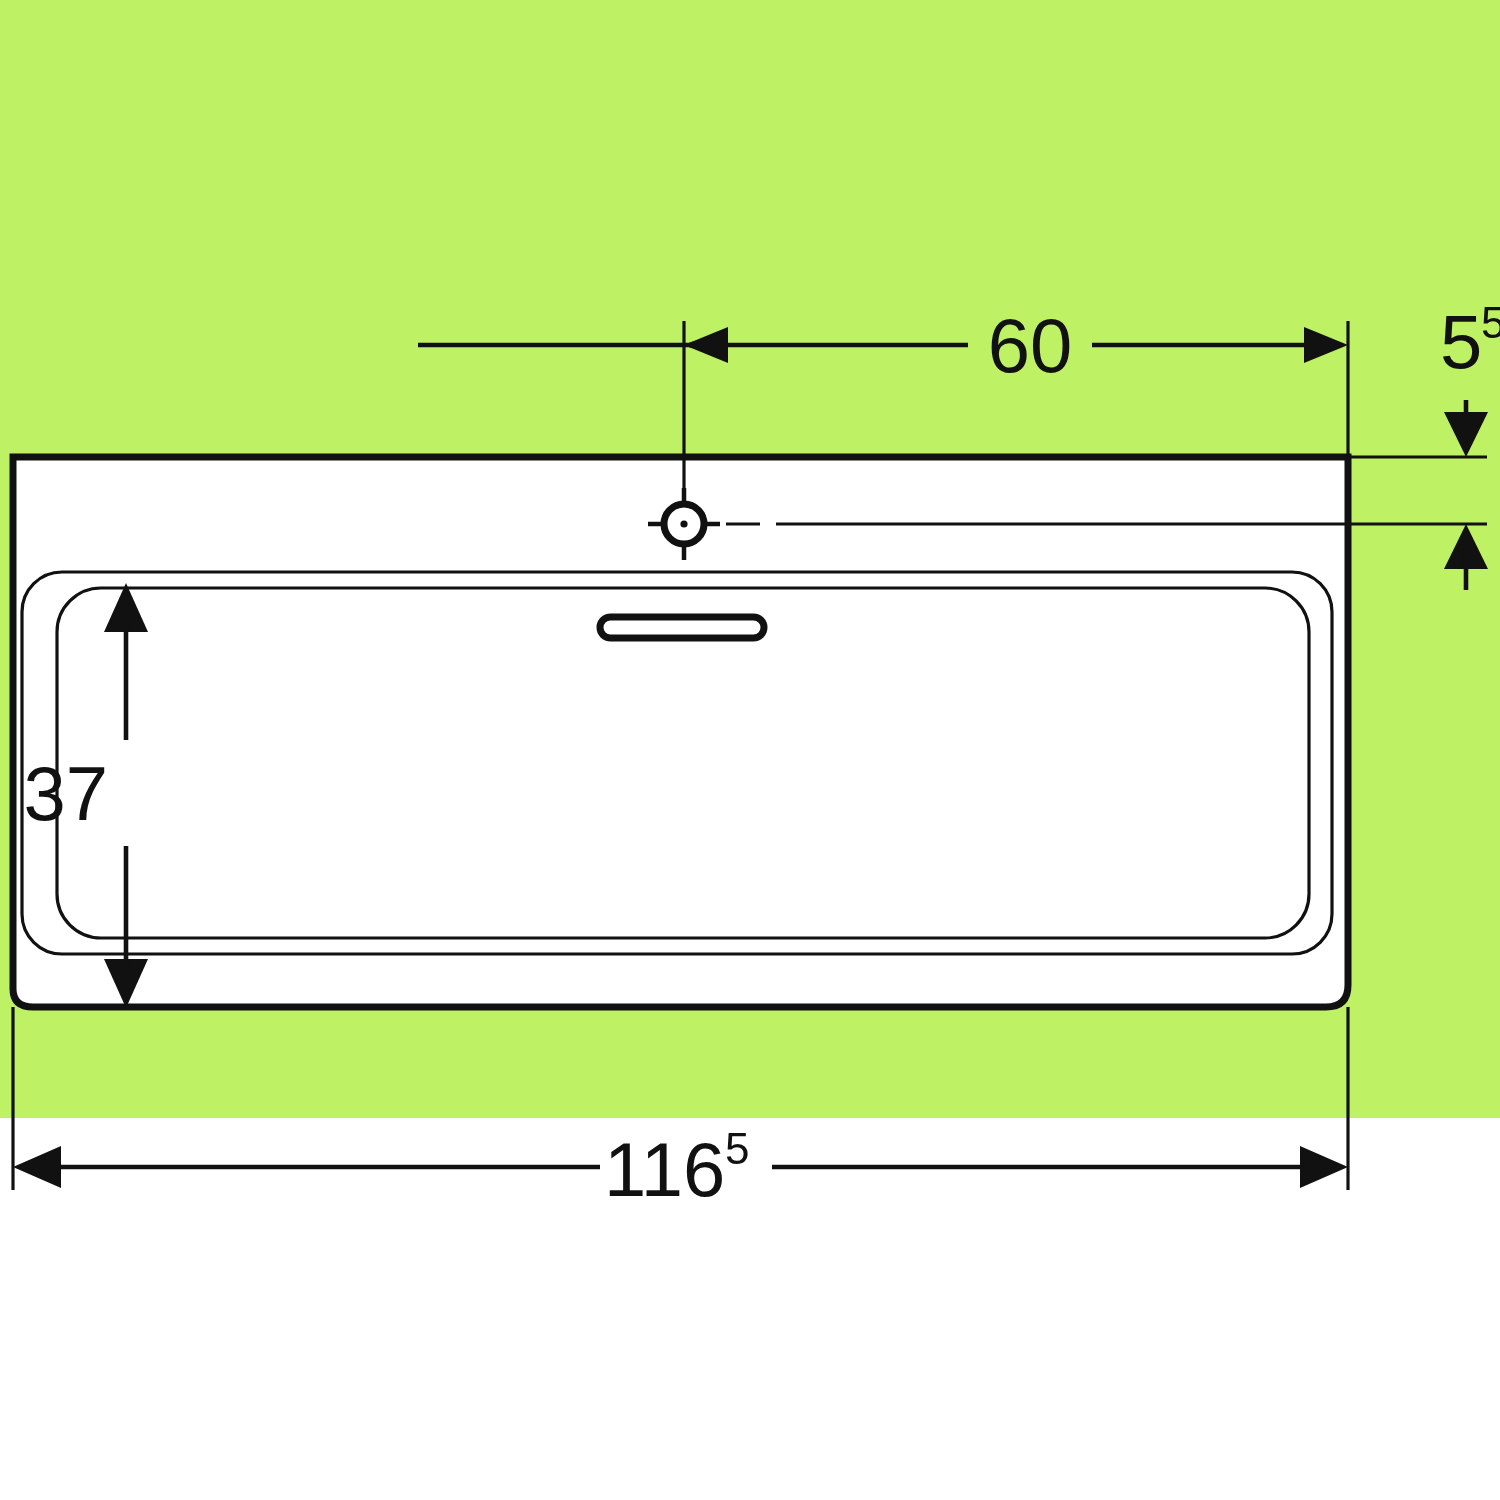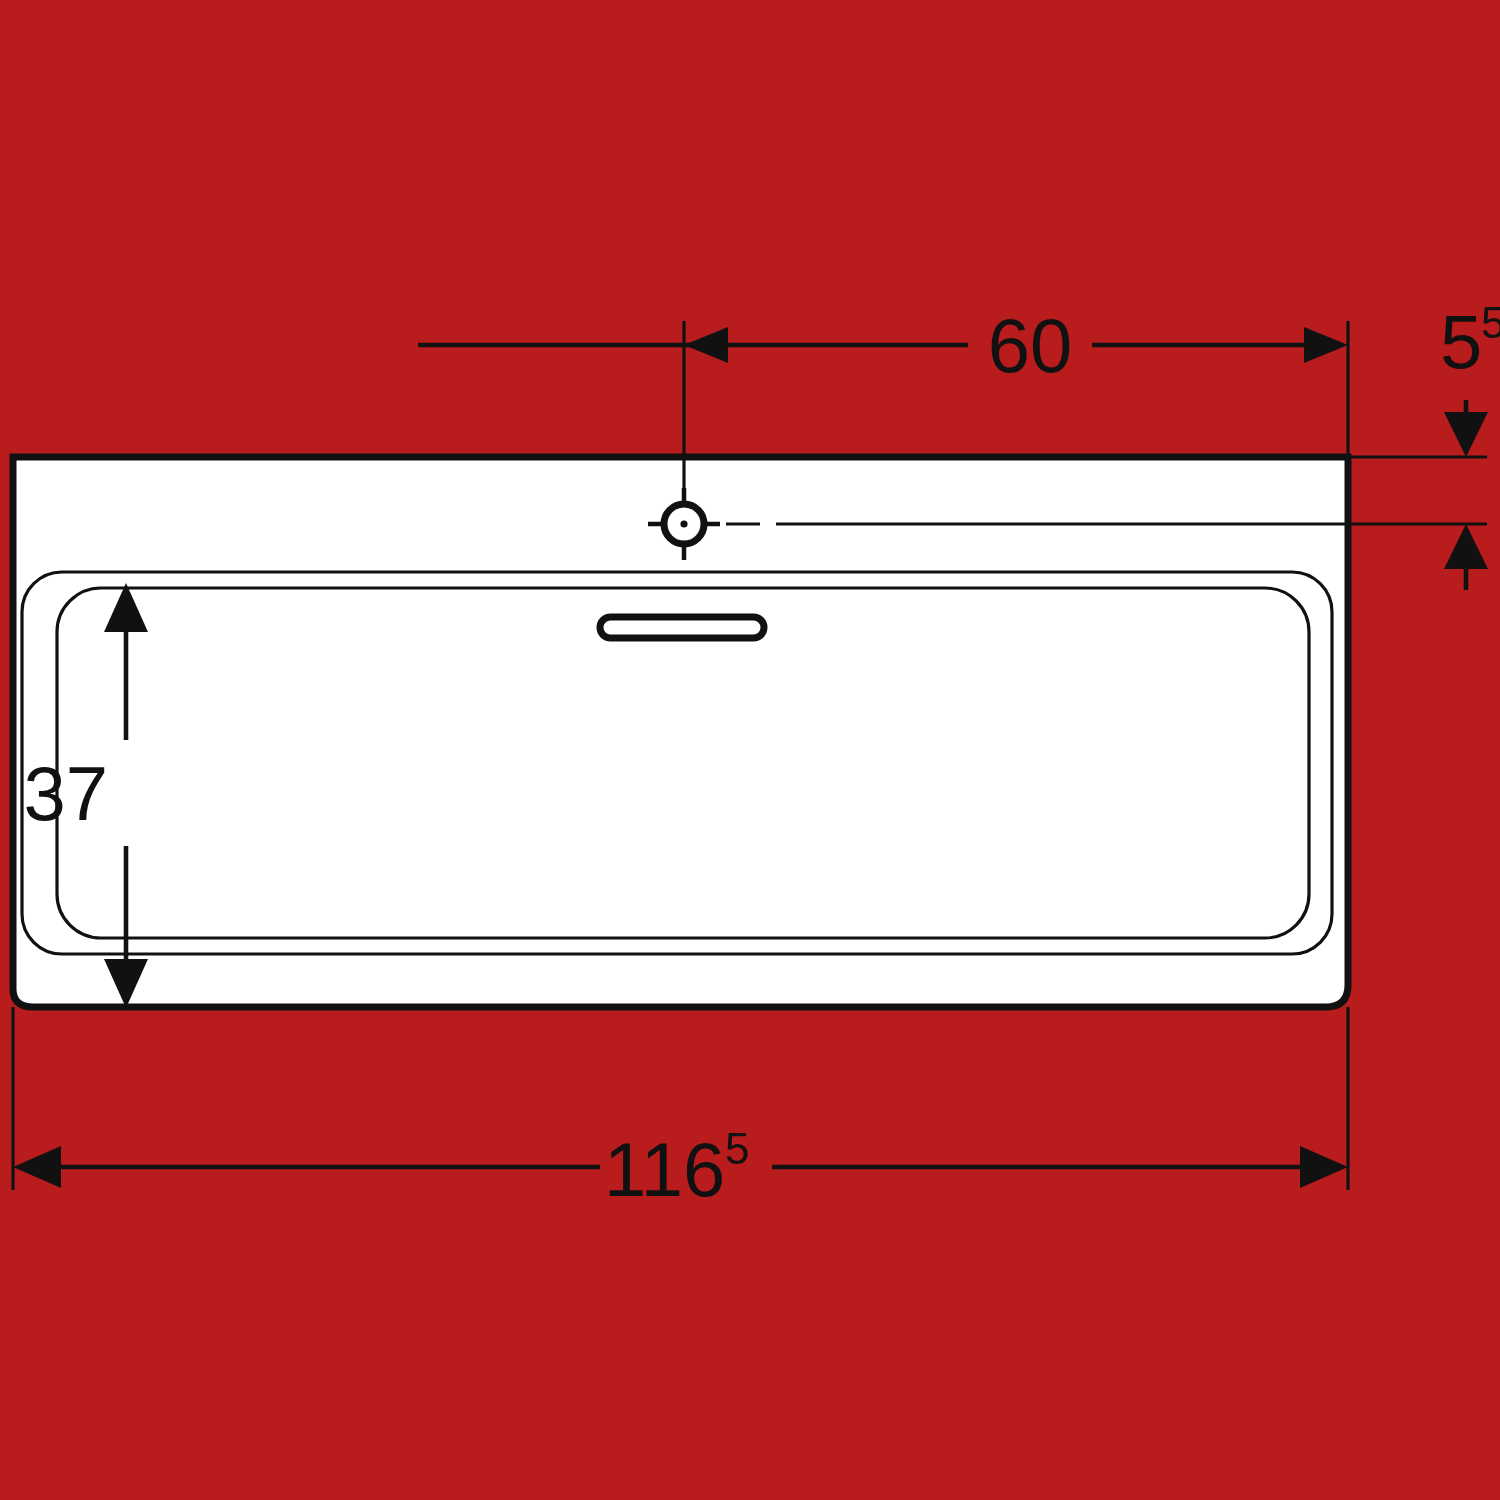--- a/index.html
+++ b/index.html
@@ -10,22 +10,22 @@
   }
   body {
     width: 1500px;
     height: 1500px;
     font-family: "Liberation Sans", sans-serif;
     overflow: hidden;
   }
   #stage {
     position: relative;
     width: 1500px;
-    height: 1500px;
-    background: #b91c1c;
+    height: 1118px;
+    background: #bef264;
   }
   #drawing {
     position: absolute;
     left: 0;
     top: 0;
     width: 1500px;
     height: 1500px;
     display: block;
   }
   .dim-text {

